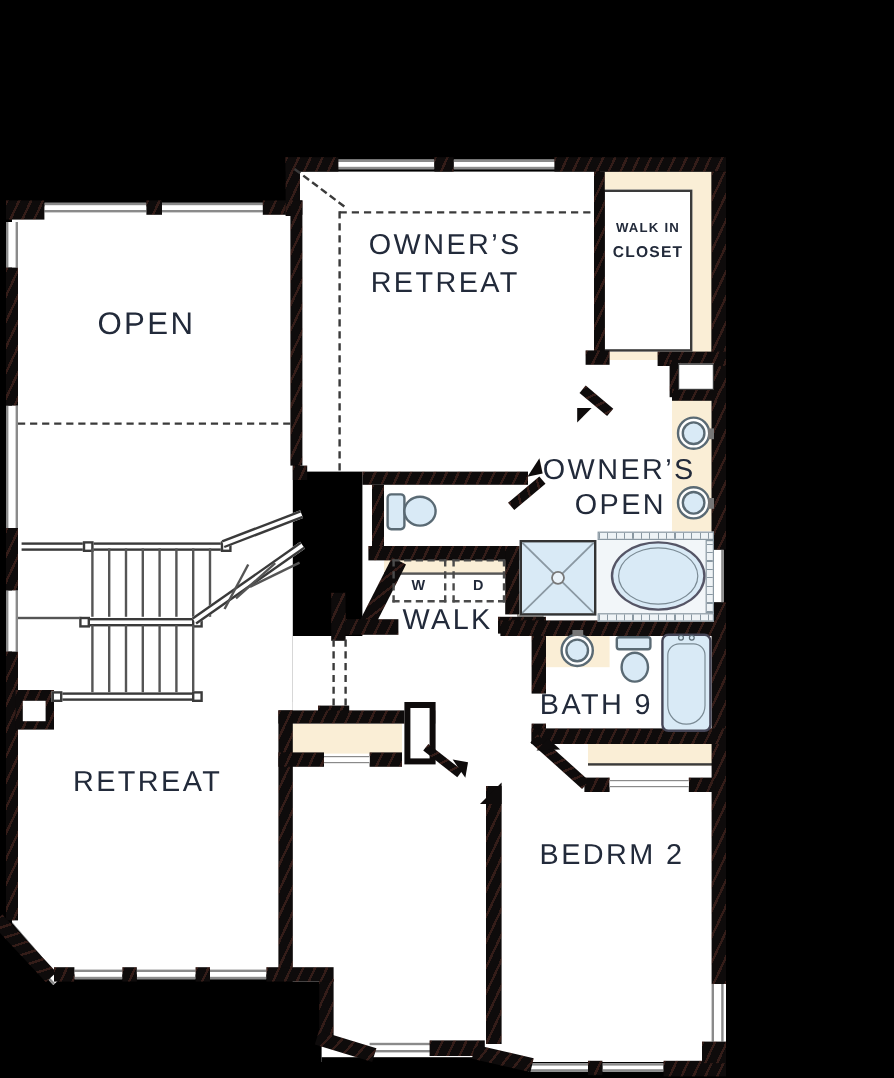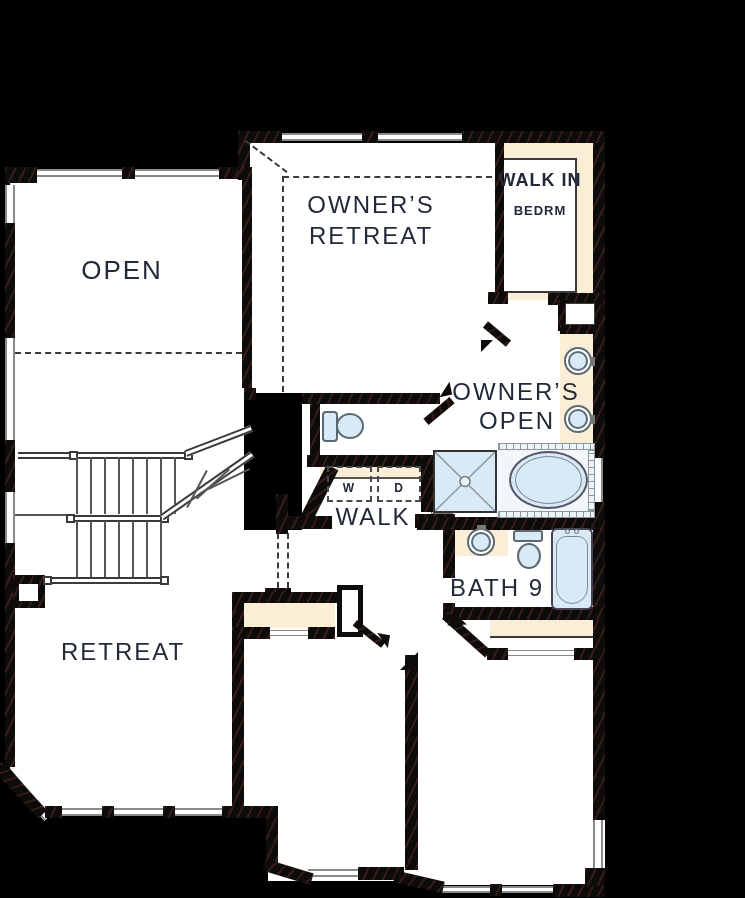--- a/index.html
+++ b/index.html
@@ -231,23 +231,24 @@
   <div class="fix" style="left:556px;top:536px;width:32px;height:68px;border-radius:10px 10px 16px 16px;border-width:1px;border-color:#7a8a94"></div>
   <div class="fix round" style="left:565px;top:529px;width:5px;height:5px;border-width:1px"></div>
   <div class="fix round" style="left:574px;top:529px;width:5px;height:5px;border-width:1px"></div>
 
   <div class="dashbox" style="left:327px;top:466px;width:45px;height:36px"></div>
   <div class="dashbox" style="left:377px;top:466px;width:44px;height:36px"></div>
 
   <div class="lbl" style="left:122px;top:270px;font-size:26px">OPEN</div>
   <div class="lbl" style="left:371px;top:205px;font-size:24px">OWNER’S</div>
   <div class="lbl" style="left:371px;top:236px;font-size:24px">RETREAT</div>
-  <div class="lbl sm" style="left:540px;top:180px;font-size:18px">WALK IN</div>
-  <div class="lbl sm" style="left:540px;top:210px;font-size:13px">BEDRM</div>
+  <div class="lbl sm" style="left:540px;top:190px;font-size:11px">WALK IN</div>
+  <div class="lbl sm" style="left:540px;top:210px;font-size:13px">CLOSET</div>
   <div class="lbl" style="left:516px;top:392px;font-size:24px">OWNER’S</div>
   <div class="lbl" style="left:517px;top:421px;font-size:24px">OPEN</div>
   <div class="lbl" style="left:373px;top:517px;font-size:24px">WALK</div>
   <div class="lbl sm" style="left:349px;top:488px;font-size:12px">W</div>
   <div class="lbl sm" style="left:399px;top:488px;font-size:12px">D</div>
   <div class="lbl" style="left:497px;top:588px;font-size:24px">BATH 9</div>
   <div class="lbl" style="left:123px;top:652px;font-size:24px">RETREAT</div>
+  <div class="lbl" style="left:510px;top:713px;font-size:24px">BEDRM 2</div>
 
 </div>
 
 </body></html>

